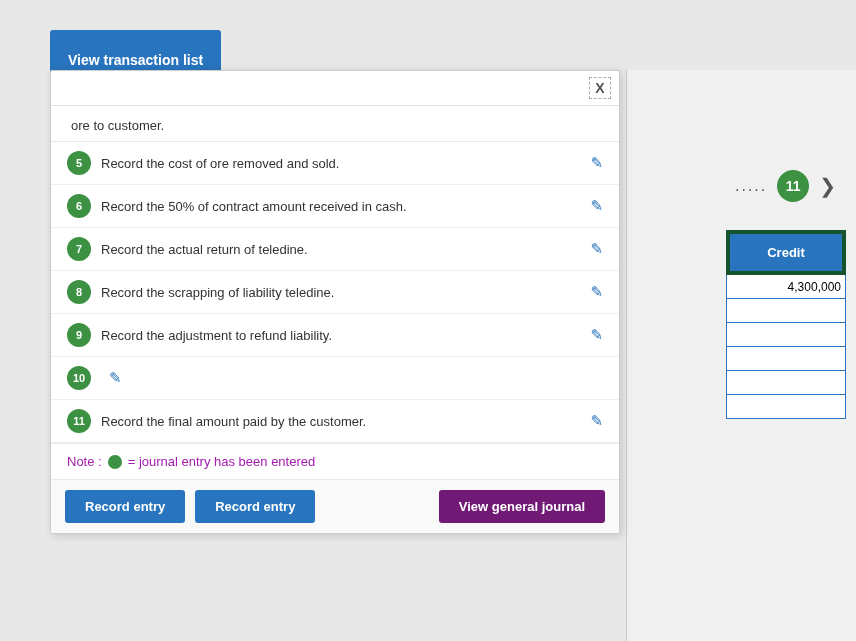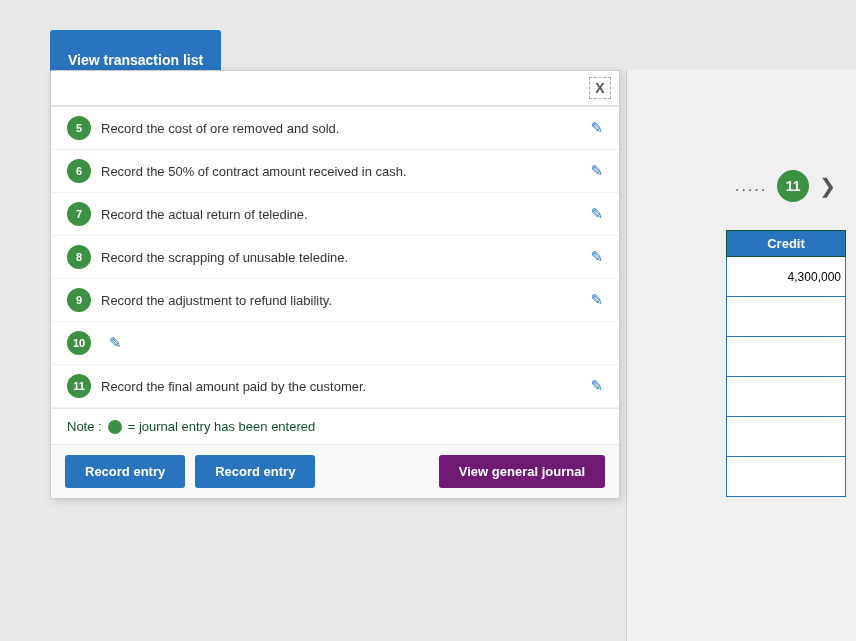--- a/index.html
+++ b/index.html
@@ -141,21 +141,21 @@
       background: #f1f1f1;
     }
     .entries-list::-webkit-scrollbar-thumb {
       background: #bbb;
     }
 
     
     .note-row {
       padding: 10px 16px;
       font-size: 13px;
-      color: #14532d;
+      color: #a21caf;
       display: flex;
       align-items: center;
       gap: 6px;
       border-top: 1px solid #e8e8e8;
     }
 
     .note-dot {
       width: 14px;
       height: 14px;
       border-radius: 50%;
@@ -237,30 +237,30 @@
       position: absolute;
       top: 160px;
       right: 10px;
       width: 120px;
     }
 
     .credit-header {
       background: #2874be;
       color: white;
       text-align: center;
-      padding: 5px;
-      font-weight: bold;
-      font-size: 13px;
-      border: 1px solid #14532d;
+      padding: 11px;
+      font-weight: bold;
+      font-size: 13px;
+      border: 4px solid #14532d;
     }
 
     .credit-row {
       border: 1px solid #2874be;
       border-top: none;
-      height: 40px;
+      height: 24px;
       text-align: right;
       padding-right: 4px;
       font-size: 12px;
       display: flex;
       align-items: center;
       justify-content: flex-end;
     }
 
     .credit-row.filled {
       background: white;
@@ -290,40 +290,41 @@
     <div class="credit-row filled"></div>
   </div>
 </div>
 
 <div class="modal-panel">
 
   <div class="modal-header">
     <button class="close-btn">X</button>
   </div>
 
+  <div class="partial-text">ore to customer.</div>
 
   <div class="entries-list" id="entries-container">
   <div class="entry-row">
         <div class="entry-number green">5</div>
         <span class="entry-text">Record the cost of ore removed and sold.</span>
         <span class="edit-icon">✎</span>
       </div>
       <div class="entry-row">
         <div class="entry-number green">6</div>
         <span class="entry-text">Record the 50% of contract amount received in cash.</span>
         <span class="edit-icon">✎</span>
       </div>
       <div class="entry-row">
         <div class="entry-number green">7</div>
         <span class="entry-text">Record the actual return of teledine.</span>
         <span class="edit-icon">✎</span>
       </div>
       <div class="entry-row">
         <div class="entry-number green">8</div>
-        <span class="entry-text">Record the scrapping of unusable teledine.</span>
+        <span class="entry-text">Record the scrapping of liability teledine.</span>
         <span class="edit-icon">✎</span>
       </div>
       <div class="entry-row">
         <div class="entry-number green">9</div>
         <span class="entry-text">Record the adjustment to refund liability.</span>
         <span class="edit-icon">✎</span>
       </div>
       <div class="entry-row">
         <div class="entry-number green">10</div>
         <span class="edit-icon">✎</span>

